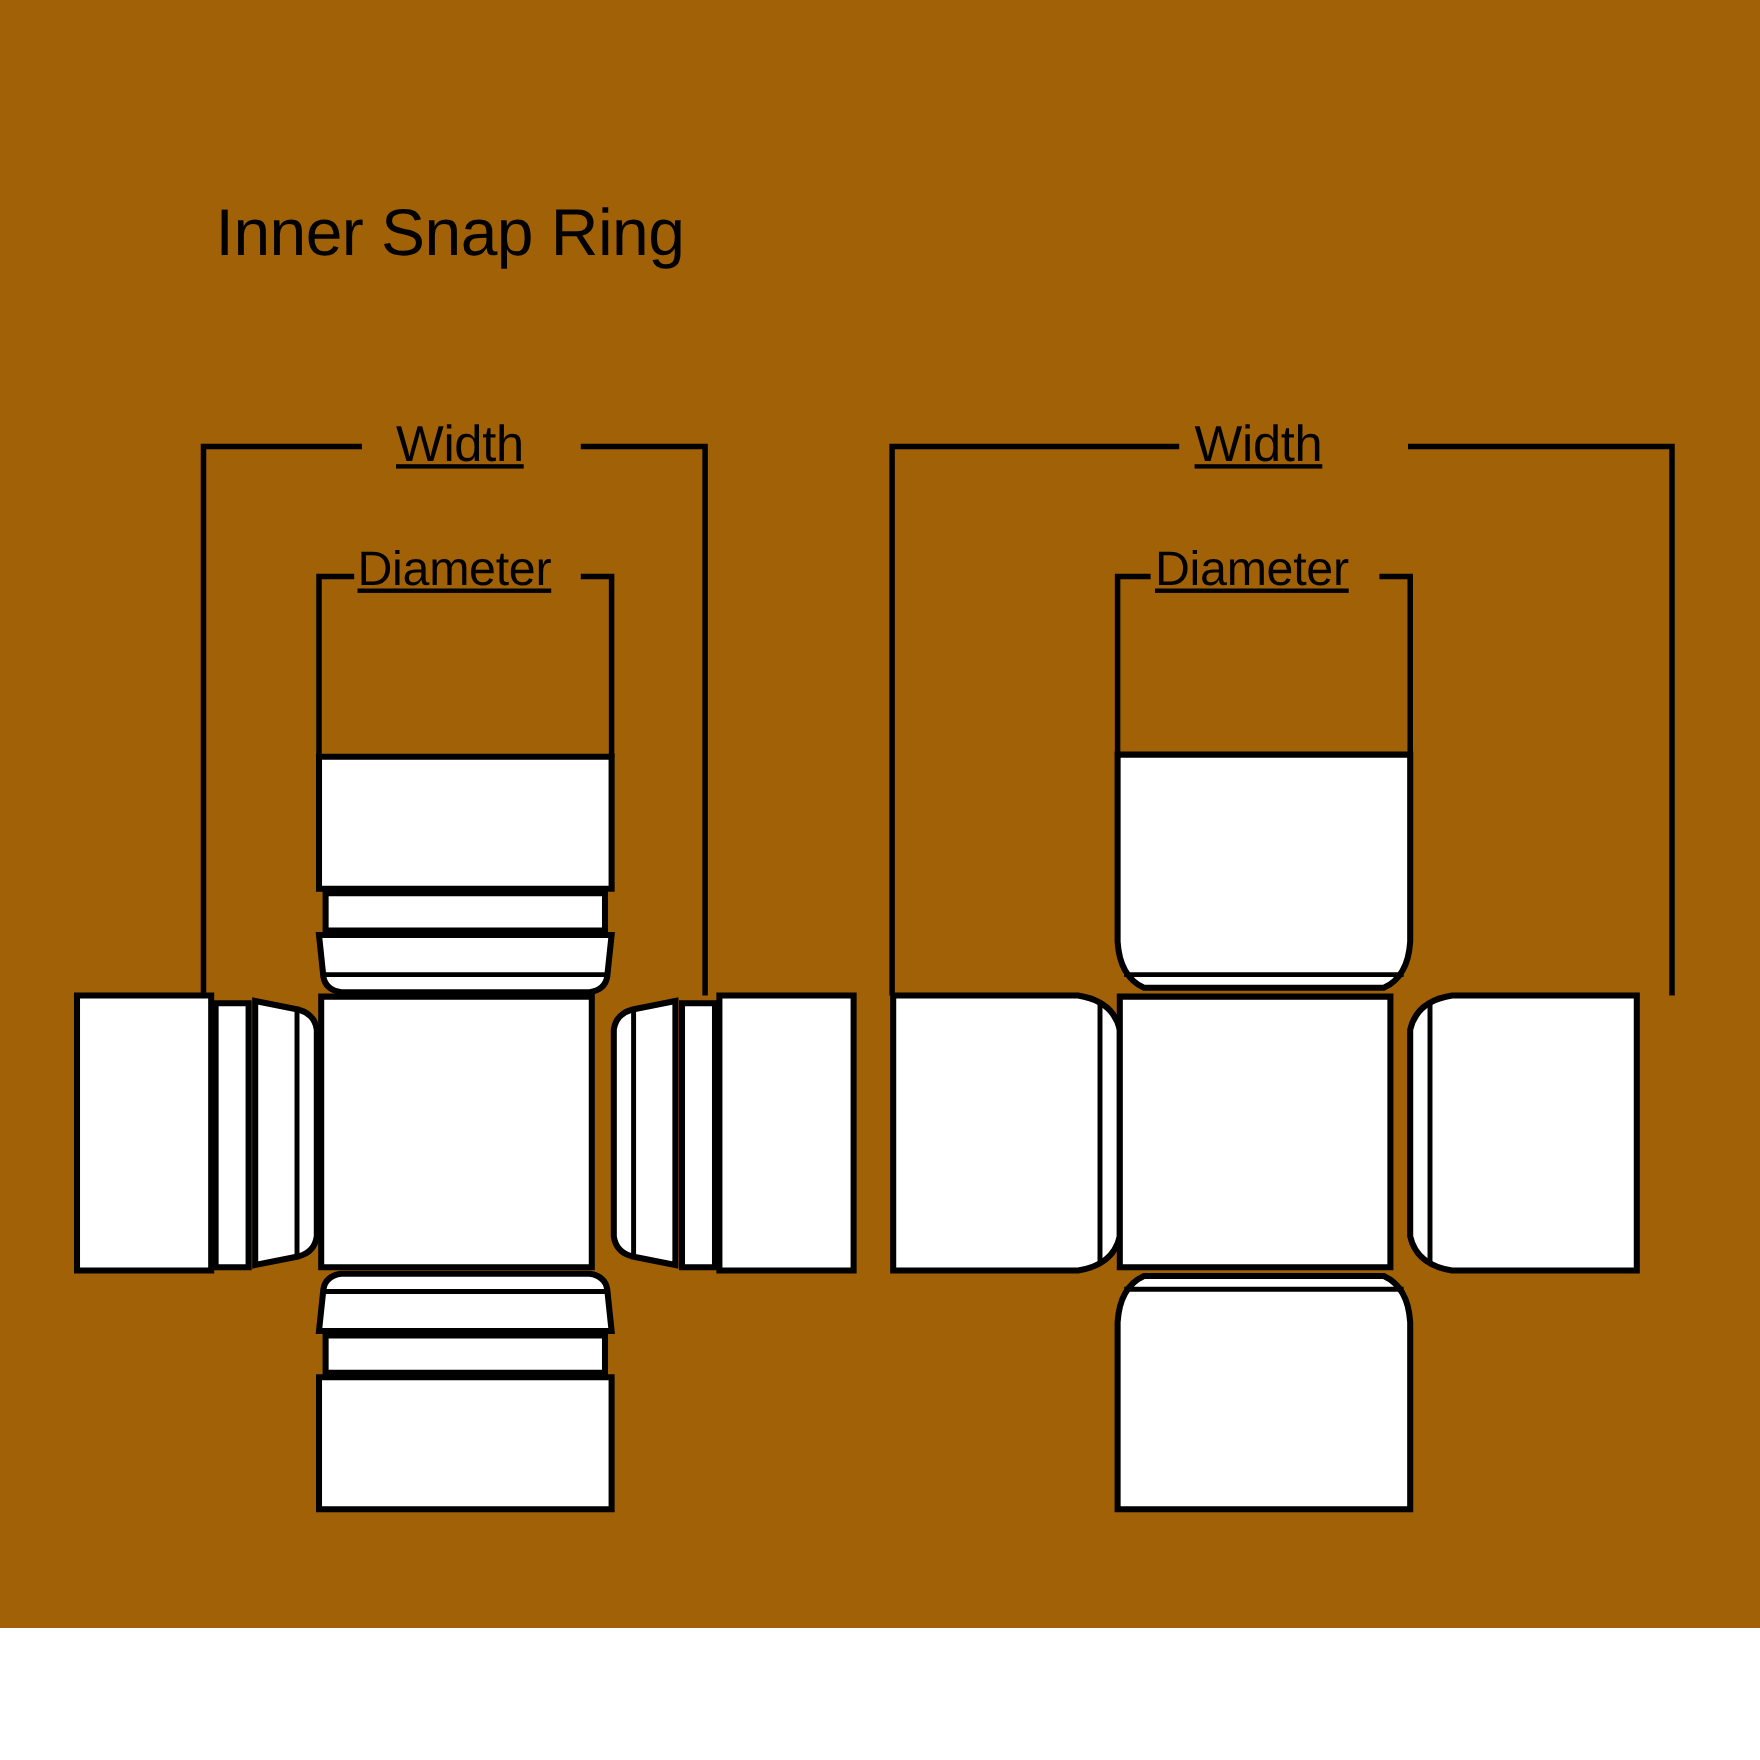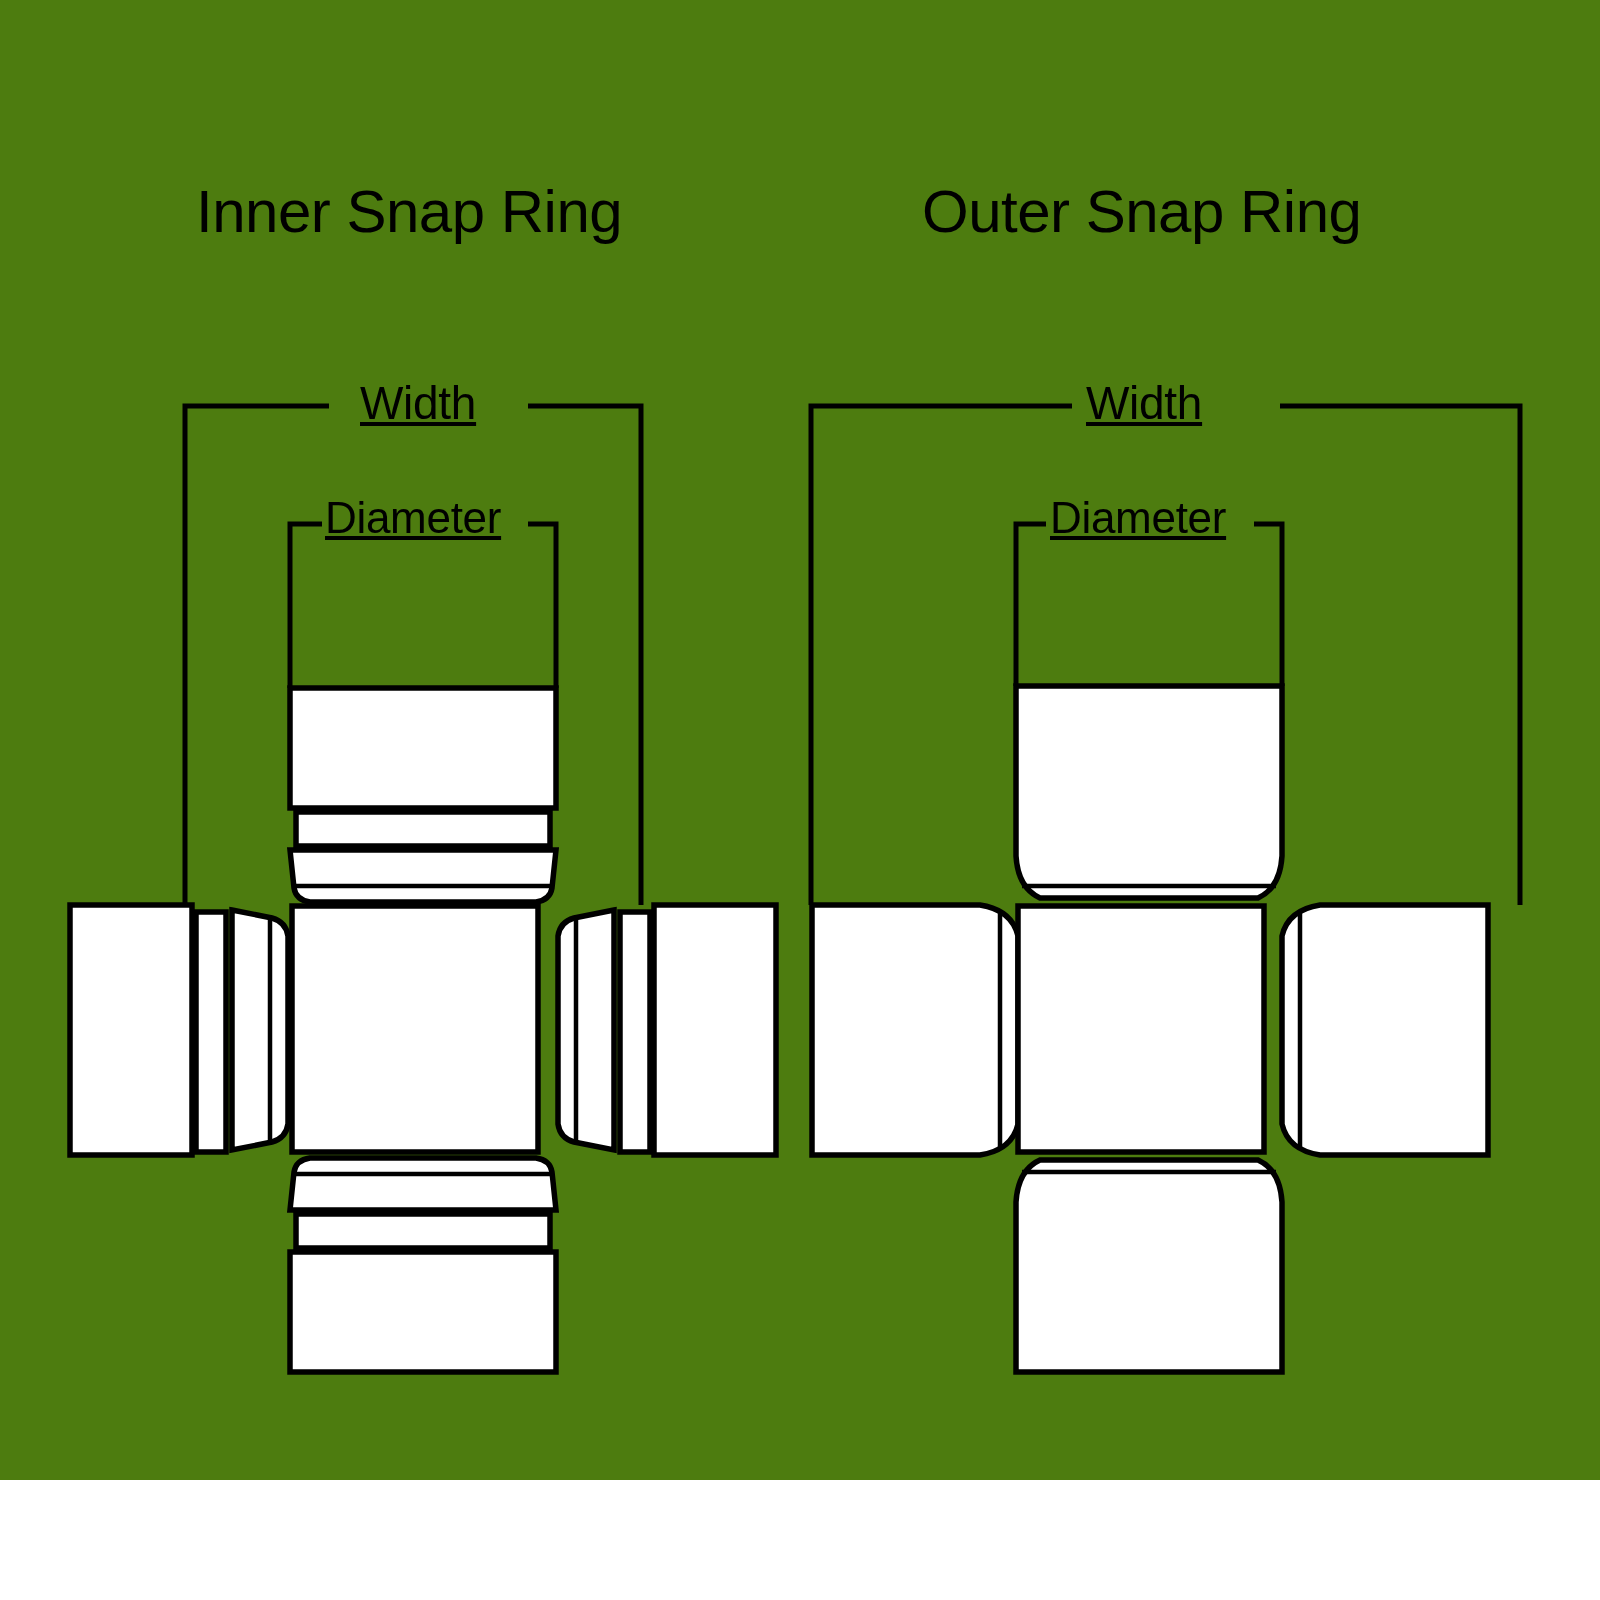--- a/index.html
+++ b/index.html
@@ -11,21 +11,21 @@
     width: 1600px;
     height: 1600px;
     font-family: "Liberation Sans", sans-serif;
     color: #000000;
     overflow: hidden;
   }
   #canvas {
     position: relative;
     width: 1600px;
     height: 1480px;
-    background: #4d7c0f;
+    background: #a16207;
   }
   .diagram-svg {
     position: absolute;
     top: 0;
     left: 0;
     width: 1600px;
     height: 1600px;
     pointer-events: none;
   }
   .title {
@@ -58,21 +58,20 @@
   .dim { fill: none; stroke: #000; stroke-width: 5; stroke-linecap: butt; stroke-linejoin: miter; }
   .part { fill: #ffffff; stroke: #000; stroke-width: 5.5; stroke-linejoin: miter; stroke-linecap: butt; }
 </style>
 </head>
 <body>
 
 <div id="canvas">
 
   <div class="title" id="title-inner">Inner Snap Ring</div>
 
-  <div class="title" id="title-outer">Outer Snap Ring</div>
 
   <div class="dim-label" id="width-label-left">Width</div>
 
   <div class="dim-label" id="width-label-right">Width</div>
 
   <div class="dim-label" id="diam-label-left">Diameter</div>
 
   <div class="dim-label" id="diam-label-right">Diameter</div>
 
   <svg class="diagram-svg" viewBox="0 0 1600 1600" xmlns="http://www.w3.org/2000/svg">

